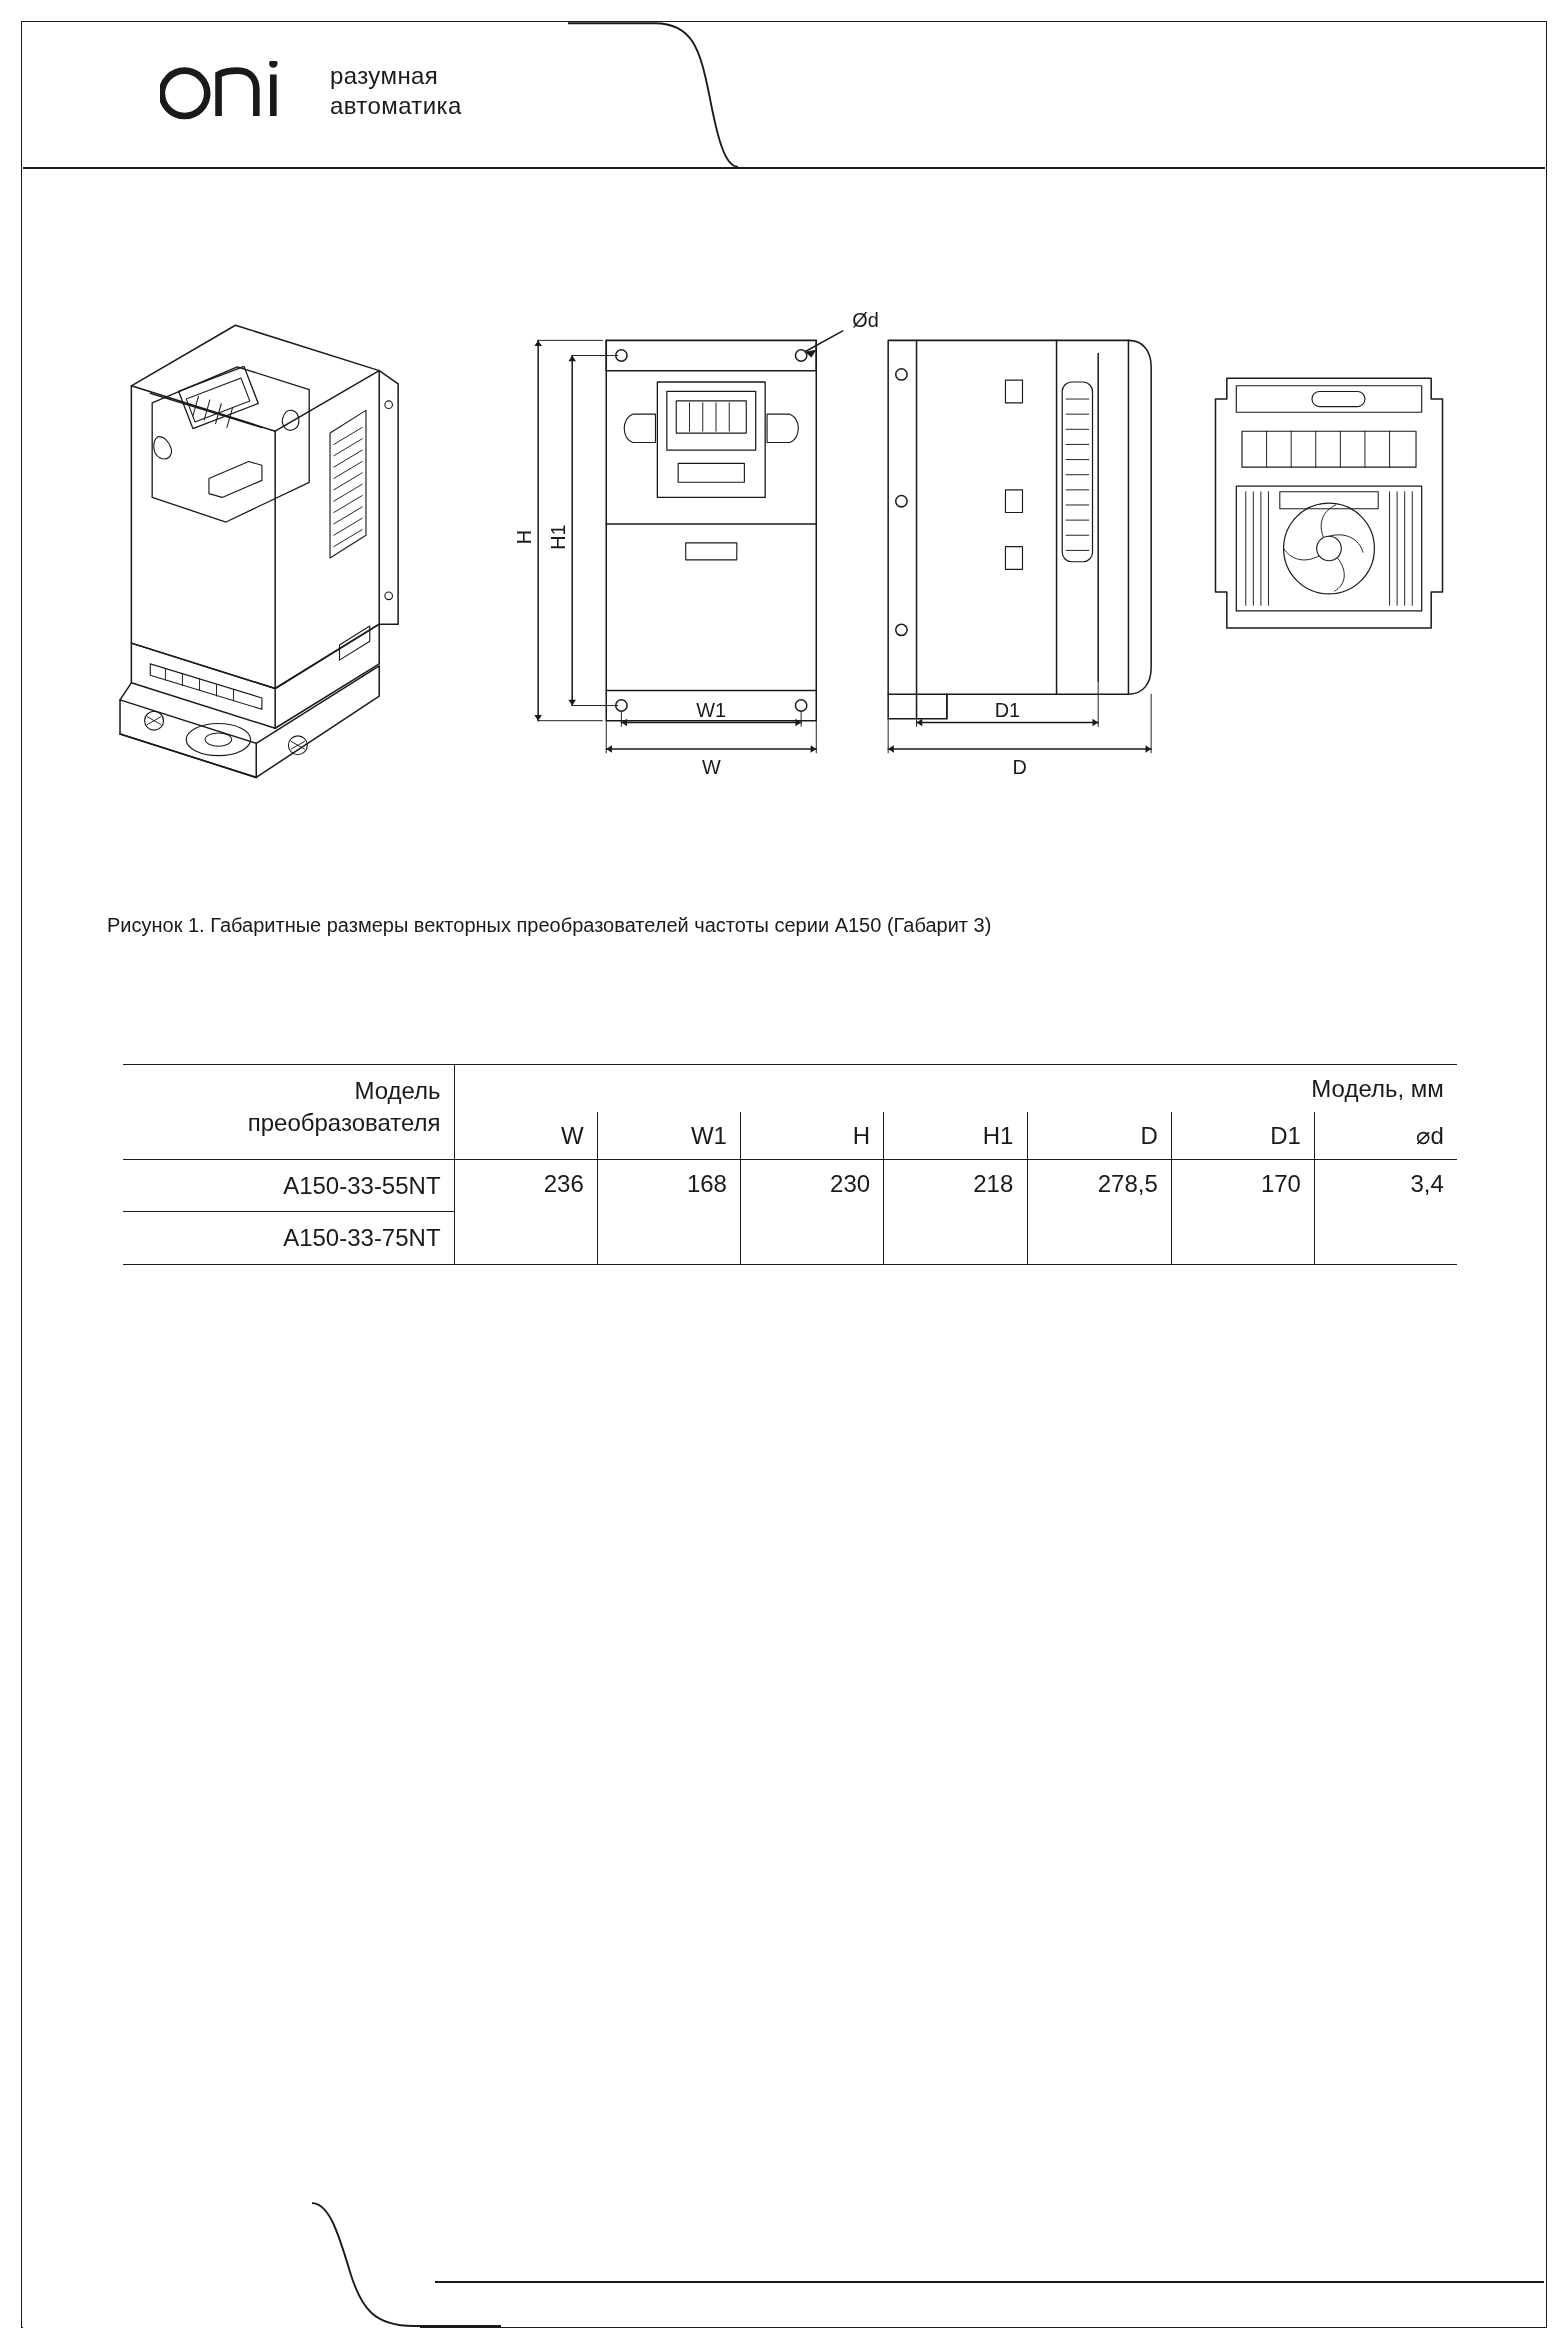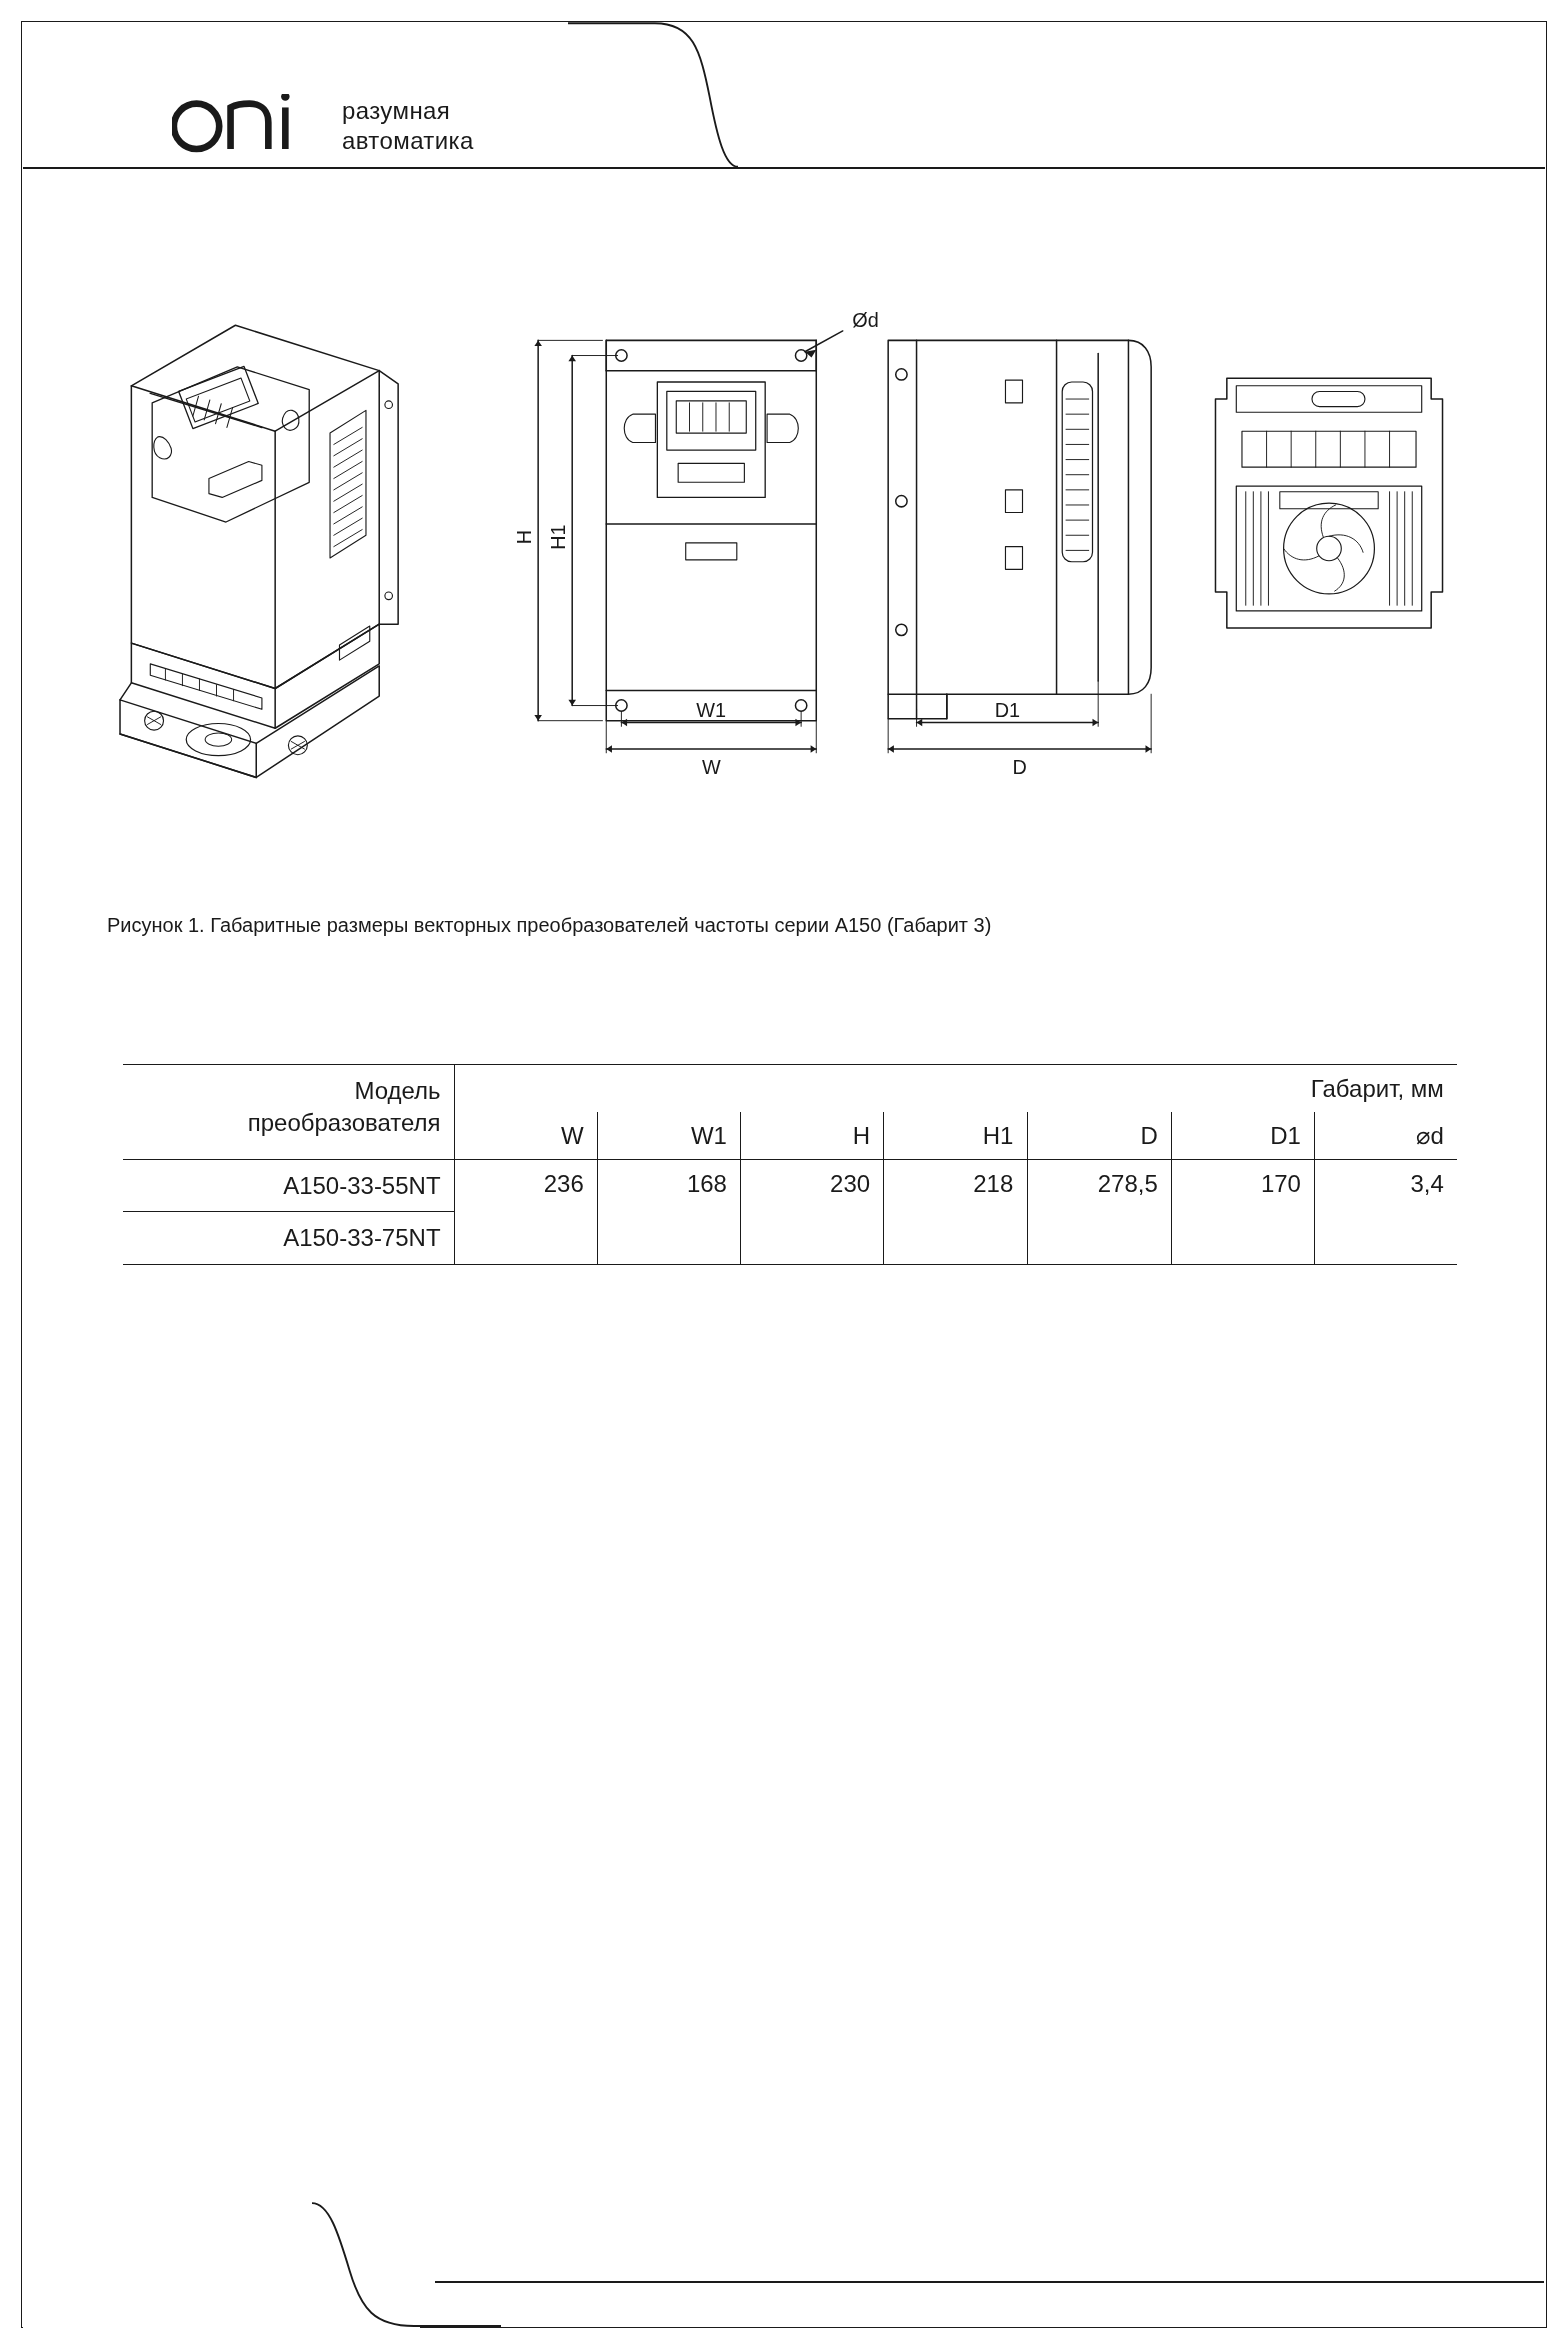--- a/index.html
+++ b/index.html
@@ -70,25 +70,24 @@
     left: 23px;
     top: 2205px;
     width: 397px;
     height: 125px;
     background: #ffffff;
   }
 
   
   .logo {
     position: absolute;
-    left: 172px;
+    left: 160px;
     top: 57px;
     display: flex;
-    align-items: center;
-    margin-top: 35px;
+    align-items: flex-end;
   }
   .logo-mark {
     width: 153px;
     height: 59px;
   }
   .logo-text {
     margin-left: 17px;
     margin-top: 3.8px;
     line-height: 1.24;
     font-size: 24px;
@@ -420,21 +419,21 @@
 <div class="caption">Рисунок 1. Габаритные размеры векторных преобразователей частоты серии A150 (Габарит 3)</div>
 
 <div class="table-wrap">
   <table class="dims">
     <tbody>
       <tr>
         <td class="model-col tl-top tl-right" rowspan="2">
           <div>Модель</div>
           <div>преобразователя</div>
         </td>
-        <td class="tl-top hdr-sizes" colspan="7">Габарит, мм</td>
+        <td class="tl-top hdr-sizes" colspan="7">Модель, мм</td>
       </tr>
       <tr>
         <td class="dim-col tl-right">W</td>
         <td class="dim-col tl-right">W1</td>
         <td class="dim-col tl-right">H</td>
         <td class="dim-col tl-right">H1</td>
         <td class="dim-col tl-right">D</td>
         <td class="dim-col tl-right">D1</td>
         <td class="dim-col">⌀d</td>
       </tr>

